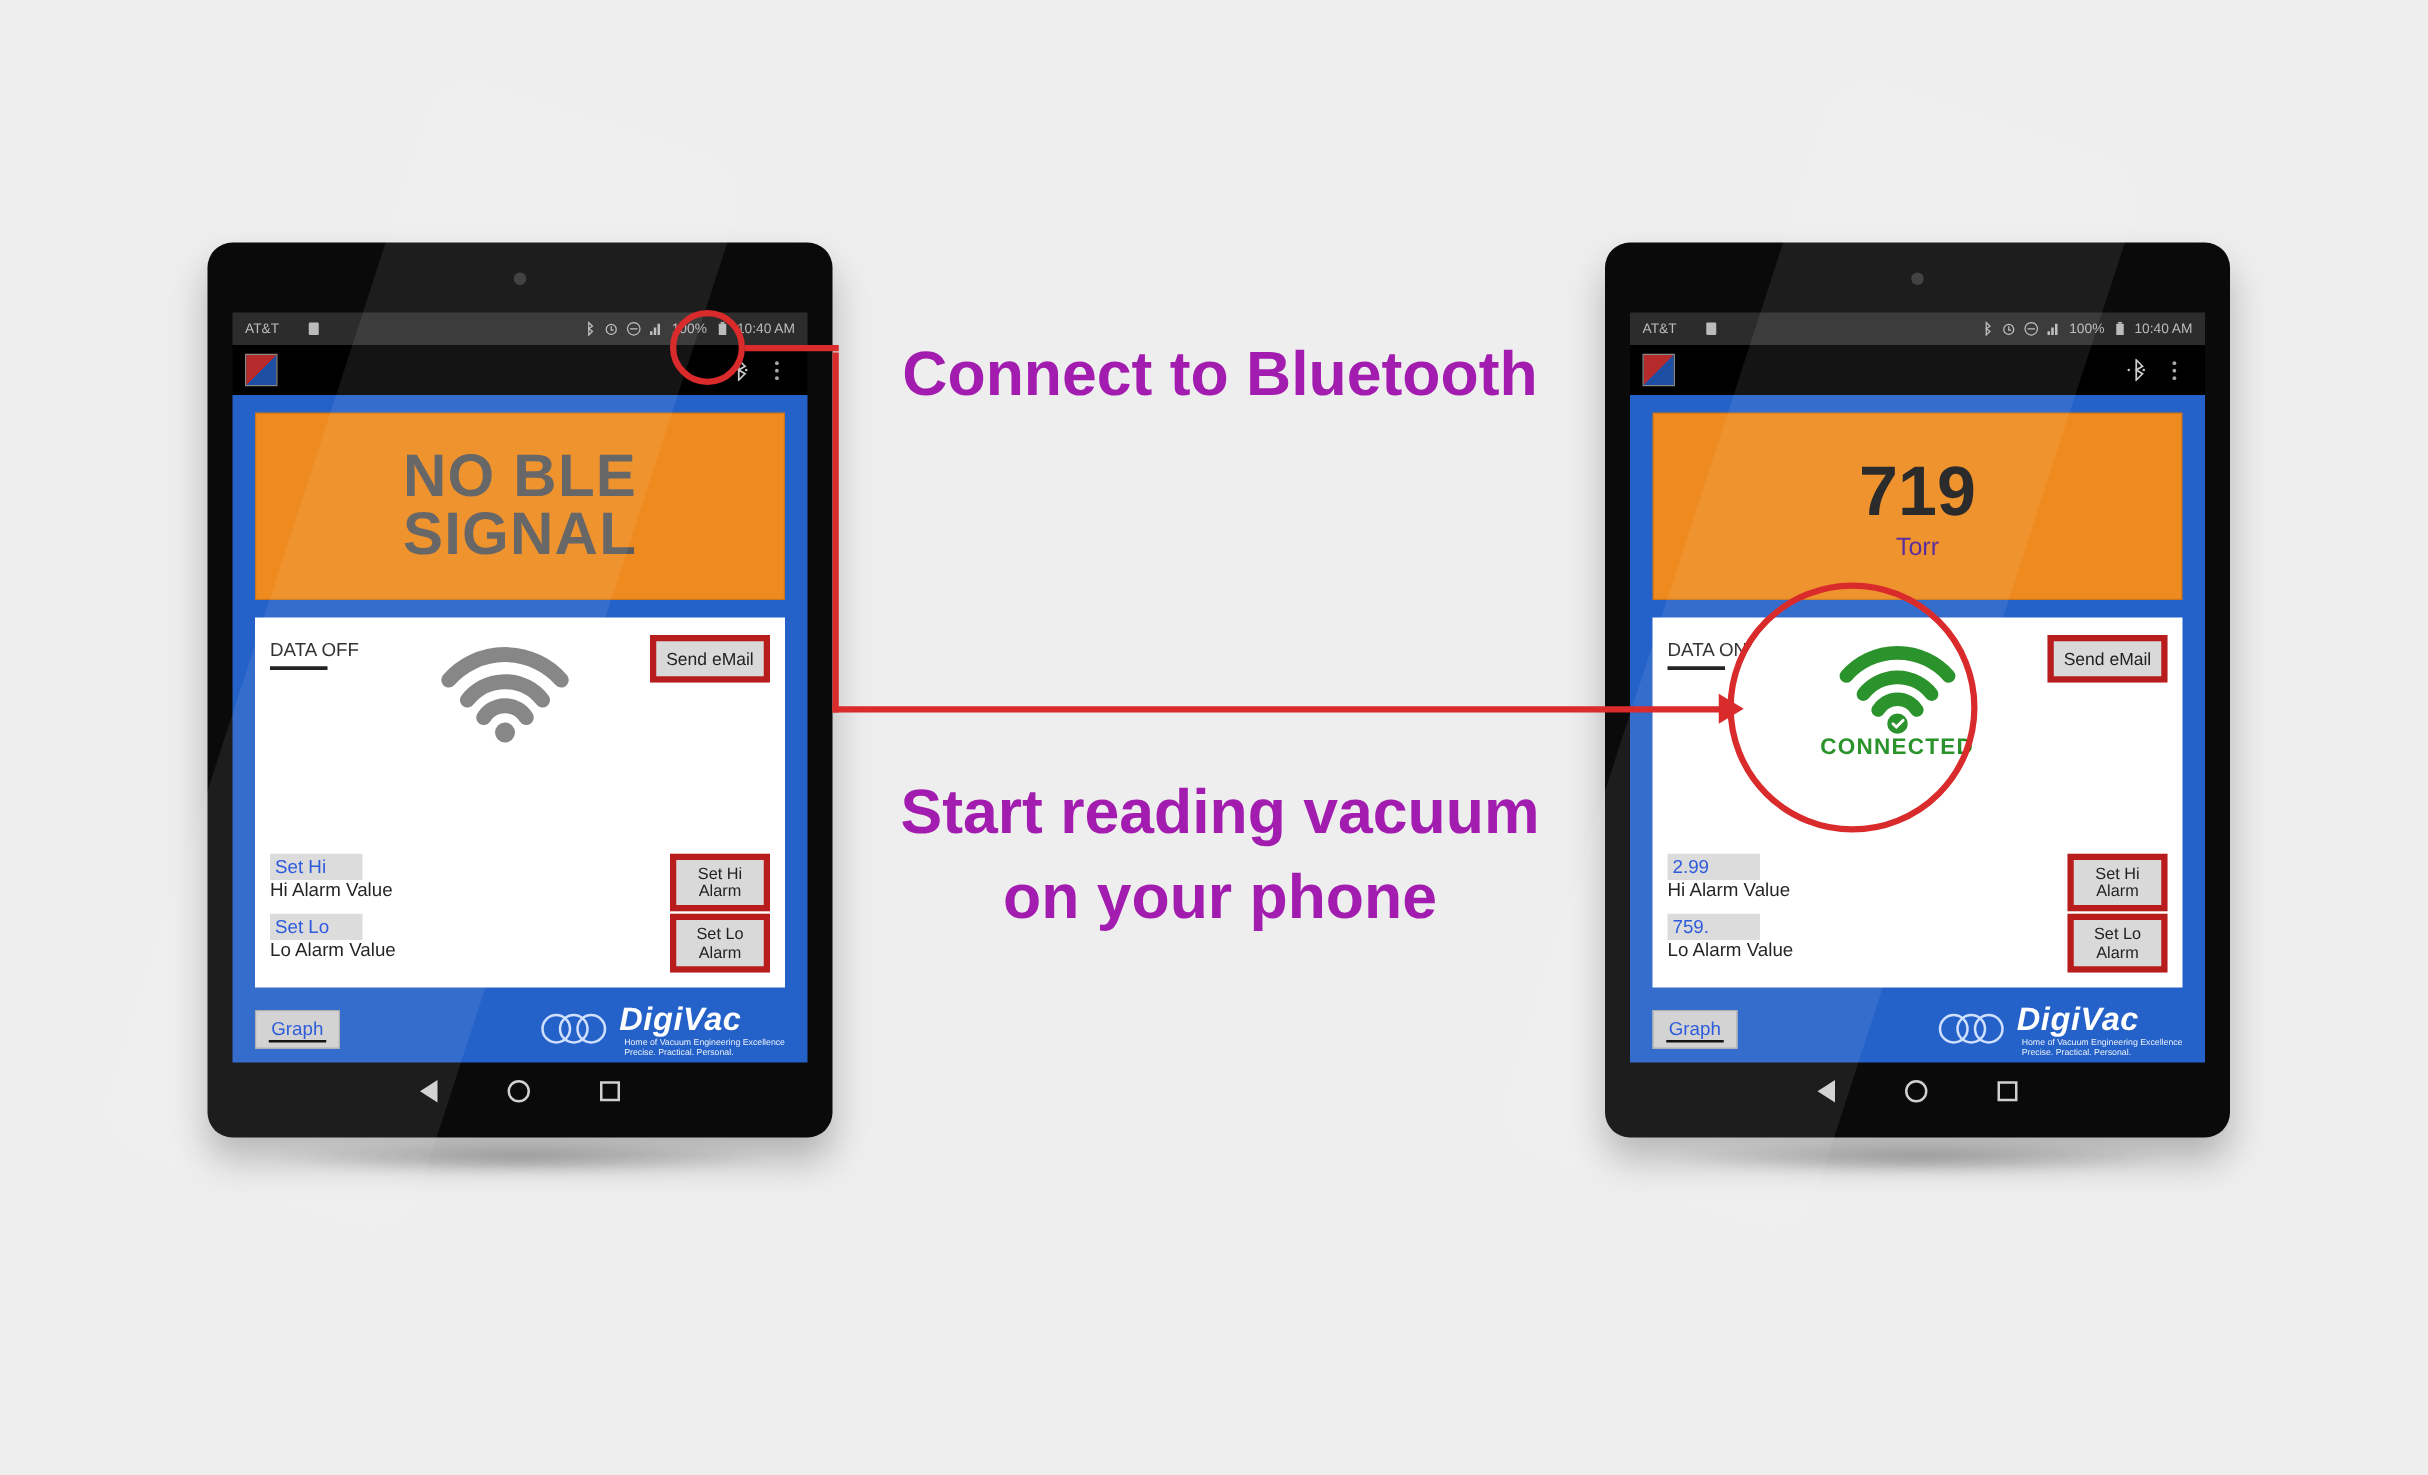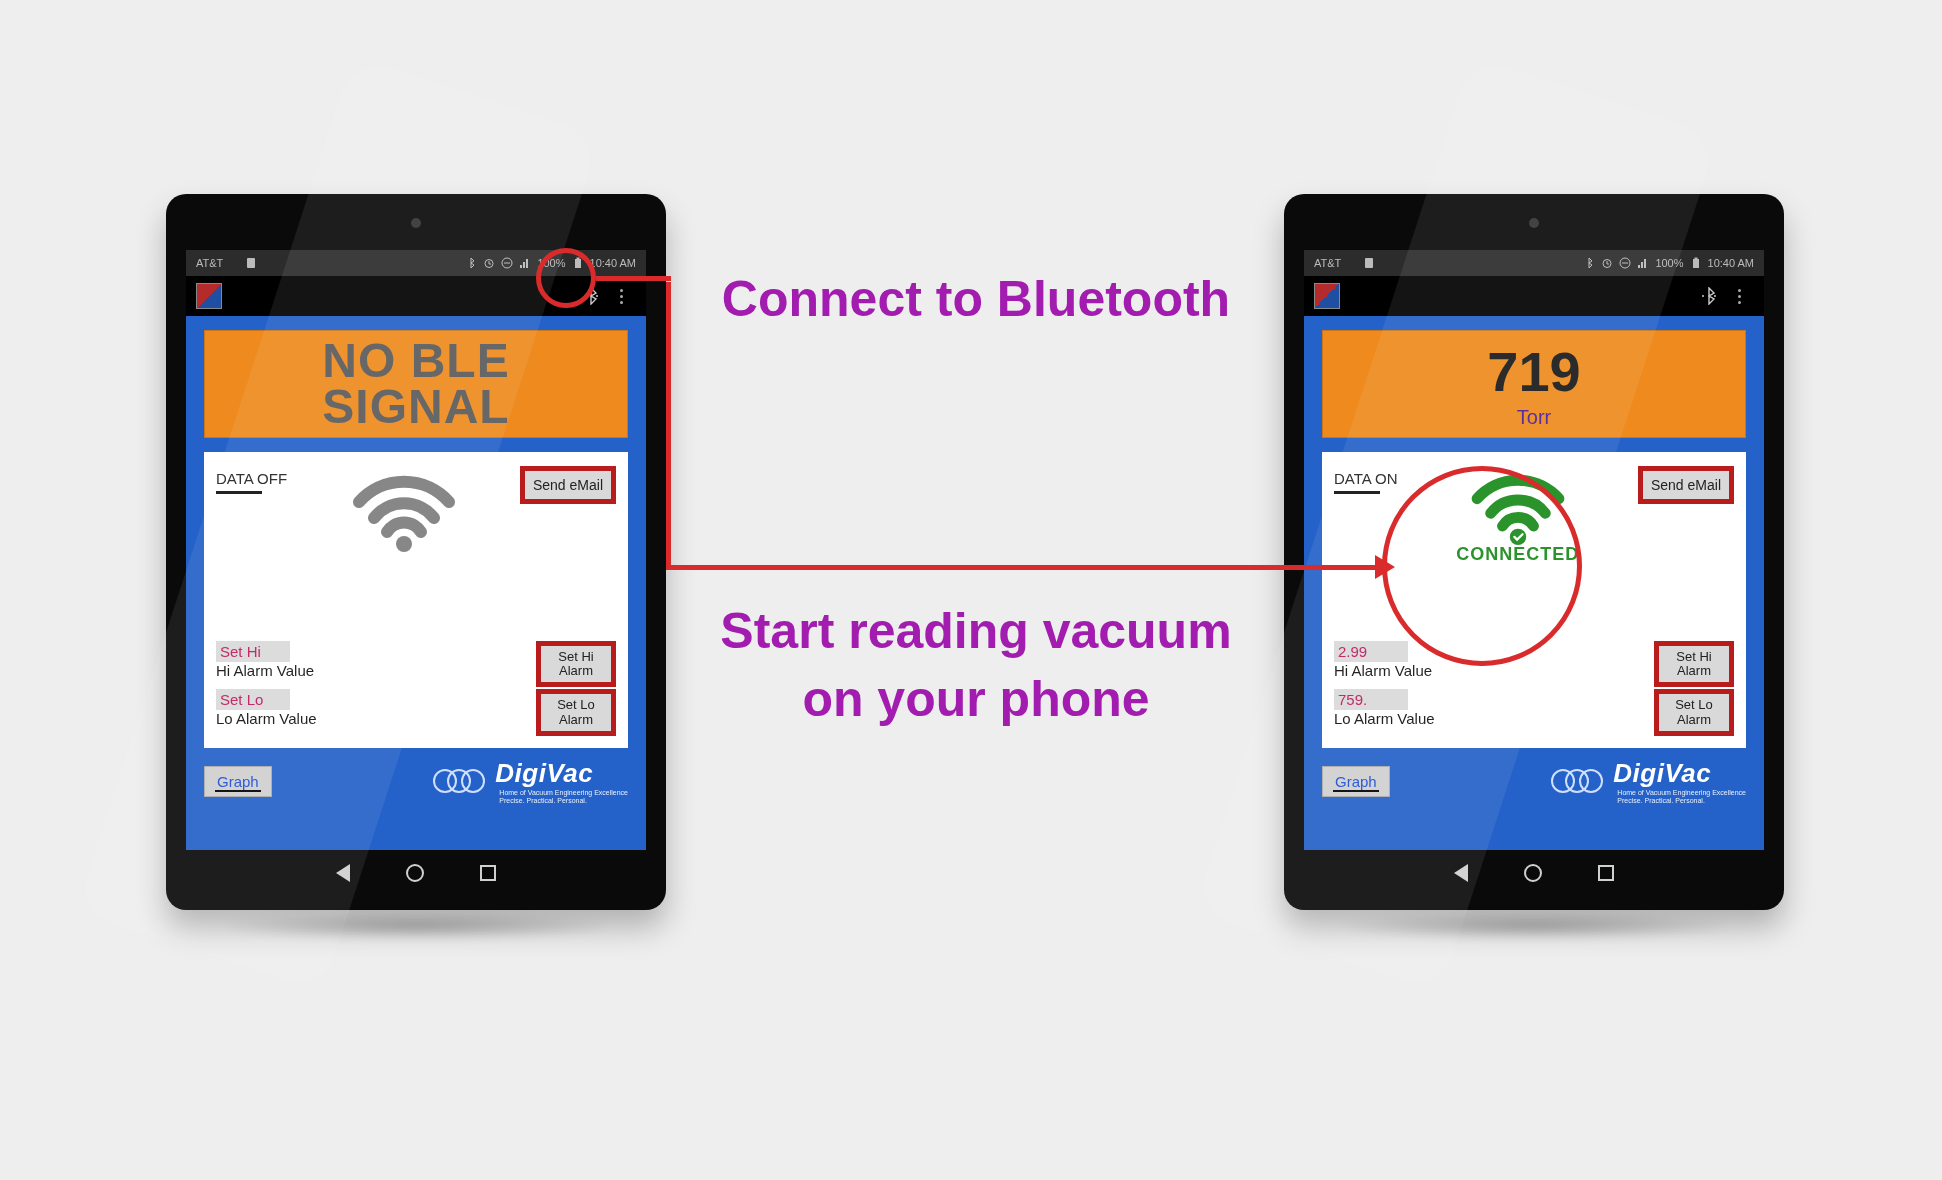--- a/index.html
+++ b/index.html
@@ -86,21 +86,21 @@
   .appbody {
     background: #2461c8;
     height: calc(100% - 26px - 40px);
     padding: 14px 18px 10px 18px;
     position: relative;
   }
 
   
   .display {
     background: #ee8a1e;
-    height: 108px;
+    height: 150px;
     display:flex; flex-direction:column; align-items:center; justify-content:center;
     color: #1a1a1a;
     border: 1px solid rgba(0,0,0,.15);
   }
   .display .big-text {
     color: #5b5b5b;
     font-weight: 800;
     font-size: 48px;
     line-height: .95;
     text-align: center;
@@ -153,21 +153,21 @@
     grid-template-columns: 1fr 80px;
     column-gap: 14px;
     row-gap: 2px;
     align-items:start;
   }
   .alarm-cell { display:flex; flex-direction:column; }
   .input {
     background:#d9d9d9;
     width: 74px;
     font-size:15px;
-    color:#be185d;
+    color:#1d4ed8;
     padding: 2px 4px;
   }
   .caption { font-size: 15px; color:#111; }
 
   
   .footer { display:flex; align-items:center; margin-top: 10px; }
   .footer .graph-btn {
     background:#d0d0d0; color:#1d4ed8; padding:6px 12px; font-size:15px;
     border:1px solid #aaa; position:relative;
   }
@@ -201,21 +201,21 @@
     position:absolute;
     left: 711px;
     width: 530px;
     text-align:center;
     color:#a21caf;
     font-weight:700;
     font-size:50px;
     line-height:1.35;
   }
   .caption-main.top { top: 266px; }
-  .caption-main.bottom { top: 598px; font-size:50px;}
+  .caption-main.bottom { top: 616px; font-size:50px;}
 
   
   .circle-callout {
     position:absolute;
     border: 5px solid #d92b2b;
     border-radius:50%;
     pointer-events:none;
   }
   .circle-small { left:536px; top:248px; width:60px; height:60px; z-index:20;}
   .circle-big   { left:1382px; top:466px; width:200px; height:200px; z-index:20;}

